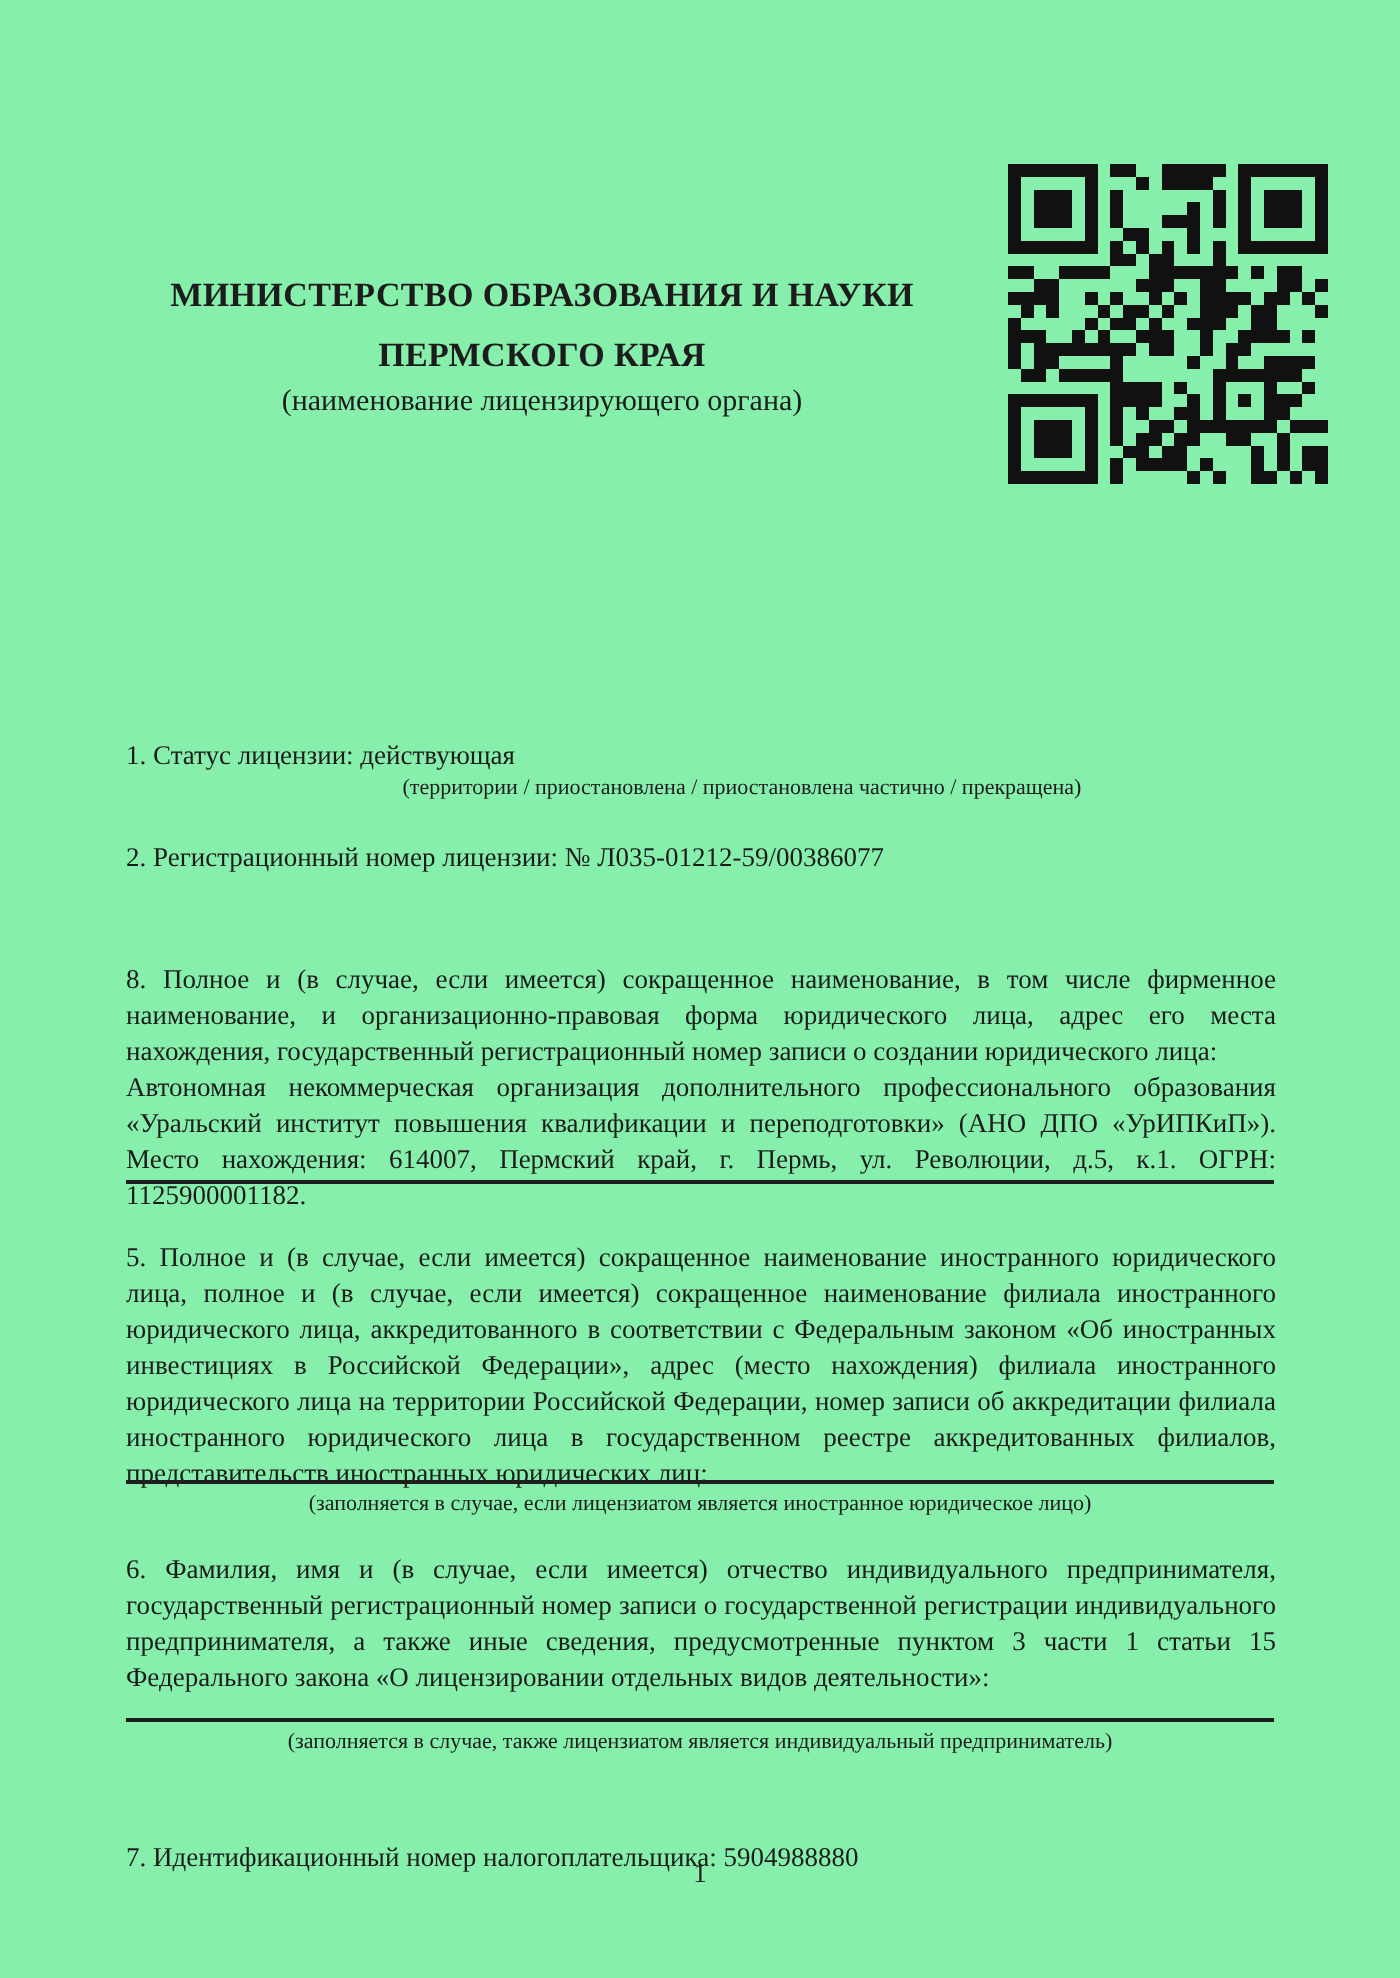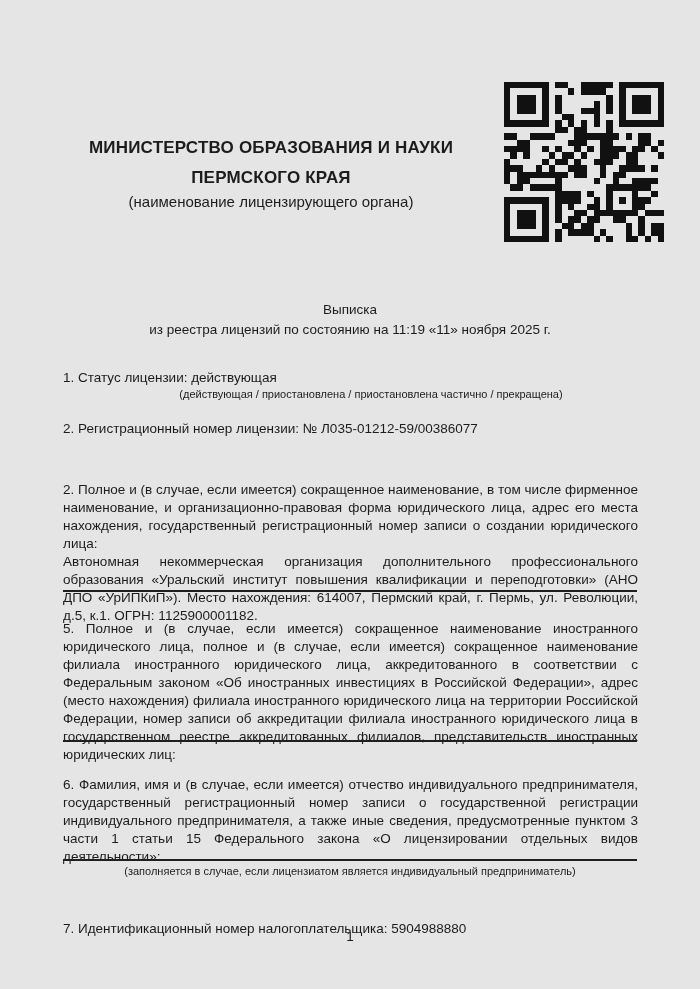--- a/index.html
+++ b/index.html
@@ -5,22 +5,22 @@
   html, body {
     margin: 0;
     padding: 0;
     background: #ffffff;
   }
   .page {
     position: relative;
     width: 700px;
     height: 989px;
     margin: 0 auto;
-    background: #e5e5e5;
-    font-family: Liberation Sans, sans-serif;
+    background: #86efac;
+    font-family: Liberation Serif, serif;
     color: #1c1c1c;
     overflow: hidden;
   }
   .abs { position: absolute; }
 
   .org-name {
     left: 62px; top: 133px; width: 418px;
     font-size: 17px; font-weight: bold;
     line-height: 30px; text-align: center;
     white-space: pre-line;
@@ -397,46 +397,45 @@
           <rect x="14" y="24" width="1" height="1"></rect>
           <rect x="16" y="24" width="1" height="1"></rect>
           <rect x="19" y="24" width="1" height="1"></rect>
           <rect x="20" y="24" width="1" height="1"></rect>
           <rect x="22" y="24" width="1" height="1"></rect>
           <rect x="24" y="24" width="1" height="1"></rect>
         </g>
       </svg>
   </div>
 
-  <div class="abs doc-title">Выписка
-из реестра лицензий по состоянию на 11:19 «11» ноября 2025 г.</div>
 
   <div class="abs body-line item-line" style="top:369px;">1. Статус лицензии: действующая</div>
 
-  <div class="abs small-caption caption-indent" style="top:388px;">(действующая / приостановлена / приостановлена частично / прекращена)</div>
+  <div class="abs small-caption caption-indent" style="top:388px;">(территории / приостановлена / приостановлена частично / прекращена)</div>
 
   <div class="abs body-line item-line" style="top:420px;">2. Регистрационный номер лицензии: № Л035-01212-59/00386077</div>
 
 
   <div class="abs justified" style="top:481px;">
-    <div>2. Полное и (в случае, если имеется) сокращенное наименование, в том числе фирменное наименование, и организационно-правовая форма юридического лица, адрес его места нахождения, государственный регистрационный номер записи о создании юридического лица:</div>
+    <div>8. Полное и (в случае, если имеется) сокращенное наименование, в том числе фирменное наименование, и организационно-правовая форма юридического лица, адрес его места нахождения, государственный регистрационный номер записи о создании юридического лица:</div>
     <div>Автономная некоммерческая организация дополнительного профессионального образования «Уральский институт повышения квалификации и переподготовки» (АНО ДПО «УрИПКиП»). Место нахождения: 614007, Пермский край, г. Пермь, ул. Революции, д.5, к.1. ОГРН: 1125900001182.</div>
   </div>
 
   <div class="abs fill-line" style="top:590px;"></div>
 
 
   <div class="abs justified" style="top:620px;">5. Полное и (в случае, если имеется) сокращенное наименование иностранного юридического лица, полное и (в случае, если имеется) сокращенное наименование филиала иностранного юридического лица, аккредитованного в соответствии с Федеральным законом «Об иностранных инвестициях в Российской Федерации», адрес (место нахождения) филиала иностранного юридического лица на территории Российской Федерации, номер записи об аккредитации филиала иностранного юридического лица в государственном реестре аккредитованных филиалов, представительств иностранных юридических лиц:</div>
 
   <div class="abs fill-line" style="top:740px;"></div>
 
+  <div class="abs small-caption" style="top:746px;">(заполняется в случае, если лицензиатом является иностранное юридическое лицо)</div>
 
   <div class="abs justified" style="top:776px;">6. Фамилия, имя и (в случае, если имеется) отчество индивидуального предпринимателя, государственный регистрационный номер записи о государственной регистрации индивидуального предпринимателя, а также иные сведения, предусмотренные пунктом 3 части 1 статьи 15 Федерального закона «О лицензировании отдельных видов деятельности»:</div>
 
   <div class="abs fill-line" style="top:859px;"></div>
 
-  <div class="abs small-caption" style="top:865px;">(заполняется в случае, если лицензиатом является индивидуальный предприниматель)</div>
+  <div class="abs small-caption" style="top:865px;">(заполняется в случае, также лицензиатом является индивидуальный предприниматель)</div>
 
   <div class="abs body-line item-line" style="top:920px;">7. Идентификационный номер налогоплательщика: 5904988880</div>
 
   <div class="abs page-number">1</div>
 
 </div>
 
 </body></html>

